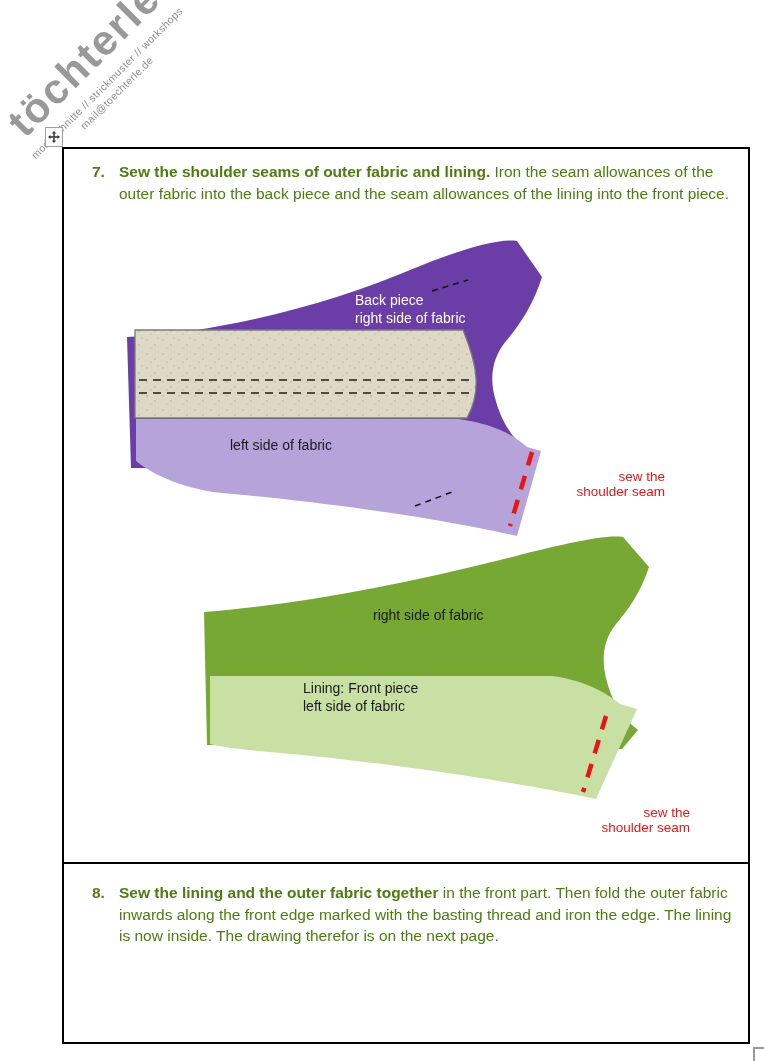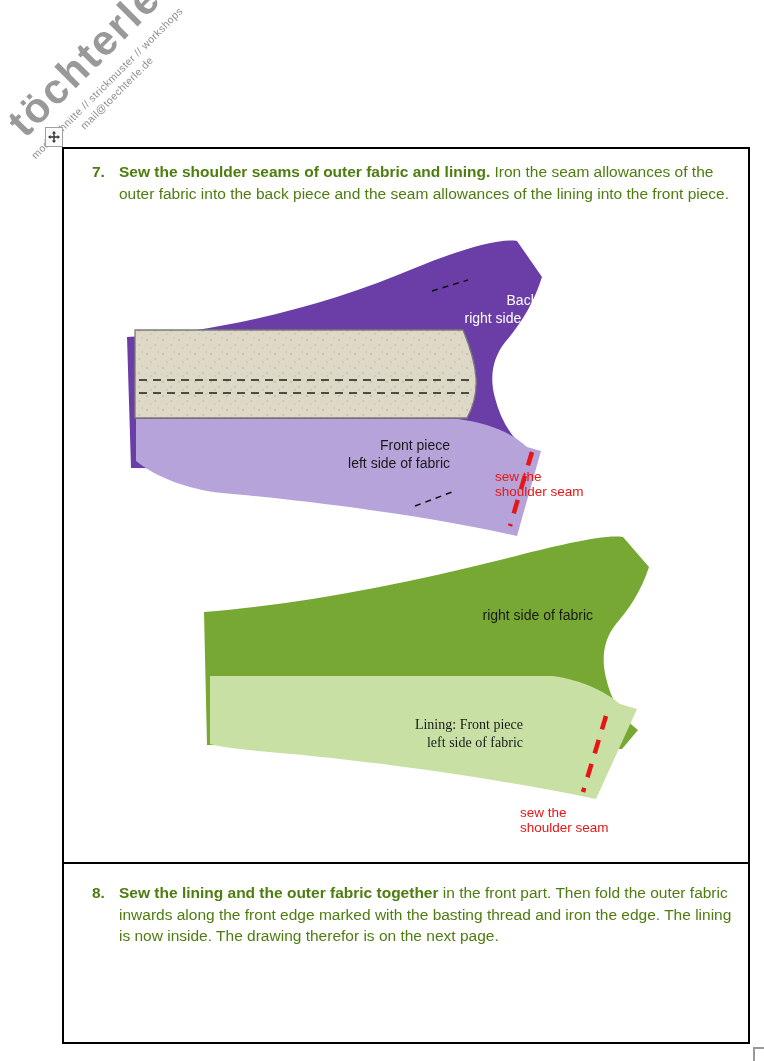--- a/index.html
+++ b/index.html
@@ -42,33 +42,33 @@
   }
   .instr .num { display:inline-block; width:27px; text-indent:0; font-weight:bold; }
   #instr-7 { left:92px; top:161px; }
   #instr-8 { left:92px; top:882px; }
 
   
   #diagram-svg { position:absolute; left:0; top:0; z-index:3; }
 
   
   .piece-label {
-    position:absolute; z-index:5; text-align:right;
+    position:absolute; z-index:5; text-align:left;
     font-size:14px; line-height:18px; color:#1a1a1a;
   }
   .piece-label.white { color:#ffffff; }
   .seam-label {
-    position:absolute; z-index:5; text-align:left;
+    position:absolute; z-index:5; text-align:right;
     font-size:13.5px; line-height:14.5px; color:#e81515;
   }
   #label-back-outer  { left:355px; top:291px; width:220px; }
   #label-front-outer { left:230px; top:436px; width:220px; }
   #label-seam-outer  { left:495px; top:470px; width:170px; }
   #label-back-lining  { left:373px; top:606px; width:220px; }
-  #label-front-lining { left:303px; top:716px; width:220px;font-family:Liberation Serif, serif; }
+  #label-front-lining { left:303px; top:679px; width:220px; }
   #label-seam-lining  { left:520px; top:806px; width:170px; }
 
   
   .crop-mark {
     position:absolute; left:753px; top:1047px; width:11px; height:14px;
     border-left:2px solid #9a9a9a; border-top:2px solid #9a9a9a; z-index:1;
   }
 </style>
 </head>
 <body>
@@ -144,21 +144,20 @@
 
       <line x1="606" y1="716" x2="583" y2="792" stroke-width="4.5" stroke-dasharray="14 11" stroke="#e81515"></line>
     </g>
   </svg>
 
   <div class="piece-label white" id="label-back-outer">
     <div>Back piece</div>
     <div>right side of fabric</div>
   </div>
   <div class="piece-label" id="label-front-outer">
-    <div>Front piece</div>
     <div>left side of fabric</div>
   </div>
   <div class="seam-label" id="label-seam-outer">
     <div>sew the</div>
     <div>shoulder seam</div>
   </div>
 
   <div class="piece-label" id="label-back-lining">
     <div>right side of fabric</div>
   </div>

